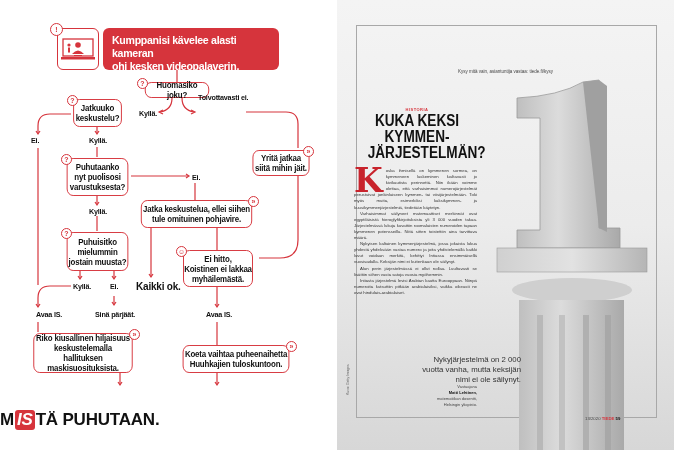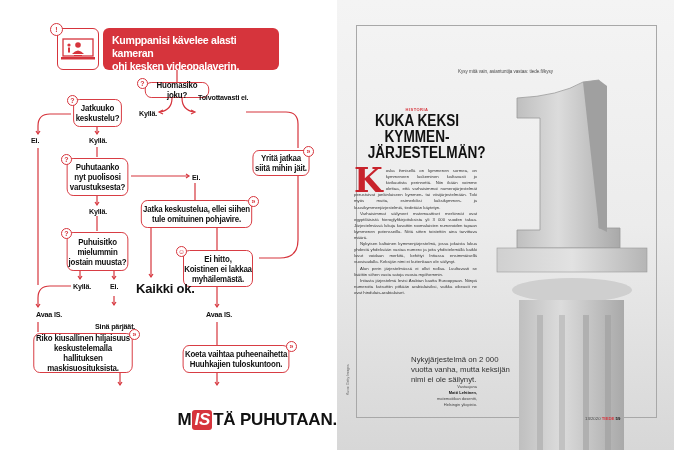--- a/index.html
+++ b/index.html
@@ -11,35 +11,35 @@
     font-family: "Liberation Sans", sans-serif; font-weight: bold; font-size: 8.6px; line-height: 10px;
     text-align: center; color: #111; display: flex; align-items: center; justify-content: center; letter-spacing: -0.2px; transform: scaleX(0.92); }
   .lbl { position: absolute; font-weight: bold; font-size: 7.2px; color: #111; letter-spacing: -0.2px; white-space: nowrap; }
   .badge { position: absolute; width: 11px; height: 11px; border: 1.3px solid #d6343c; border-radius: 50%; background: #fff;
     color: #d6343c; font-size: 7px; font-weight: bold; display: flex; align-items: center; justify-content: center; line-height: 1; }
   svg.lines { position: absolute; left: 0; top: 0; }
   .header-box { position: absolute; left: 103px; top: 28px; width: 176px; height: 42px; background: #d6343c; border-radius: 6px;
     color: #fff; font-weight: bold; font-size: 10.6px; line-height: 13px; padding: 6px 0 0 9px; letter-spacing: -0.3px; }
   .icon-box { position: absolute; left: 57px; top: 28px; width: 42px; height: 42px; border: 1.5px solid #d6343c; border-radius: 6px; background:#fff; }
   .tagline { position: absolute; left: 0; width: 337px; top: 394px; text-align: center; font-weight: bold; font-size: 10.6px; color: #111; letter-spacing: -0.3px; }
-  .logo { position: absolute; left: 0; width: 337px; top: 410px; text-align: right; font-weight: bold; font-size: 17px; color: #111; letter-spacing: -0.2px; }
+  .logo { position: absolute; left: 0; width: 337px; top: 410px; text-align: left; font-weight: bold; font-size: 17px; color: #111; letter-spacing: -0.2px; }
   .logo .is { display: inline-block; background: #d6343c; color: #fff; font-style: italic; padding: 0 2px; border-radius: 3px; margin: 0 1px; }
 
   .frame { position: absolute; left: 19px; top: 25px; width: 301px; height: 393px; border: 1px solid #a8a8a8; }
   .mag-title { position: absolute; left: 0; width: 337px; top: 40px; text-align: center; font-family: "DejaVu Sans", sans-serif; font-weight: bold; font-size: 21px; letter-spacing: 1.5px; color: #111; }
   .mag-sub { position: absolute; left: 0; width: 337px; top: 69px; text-align: center; font-size: 4.5px; color: #444; }
   .section { position: absolute; left: 30px; width: 100px; top: 107px; text-align: center; font-size: 4px; color: #d6343c; font-weight: bold; letter-spacing: 0.5px; }
   .headline { position: absolute; left: 22px; width: 116px; top: 113px; text-align: center; font-weight: bold; font-size: 16px; line-height: 16px; color: #111; transform: scaleX(0.85); }
   .body-text { position: absolute; left: 17px; width: 123px; top: 168px; font-size: 4.3px; line-height: 6.1px; color: #333; text-align: justify; }
   .dropcap { float: left; font-family: "DejaVu Serif", serif; font-weight: bold; font-size: 33px; line-height: 25px; color: #c8232c; margin: 0 3px -2px 0; }
   .body-text p { text-indent: 6px; }
   .body-text p.first { text-indent: 0; }
   .byline { position: absolute; left: 40px; width: 100px; top: 384px; text-align: right; font-size: 4px; line-height: 6px; color: #444; }
   .byline b { color: #111; }
-  .caption { position: absolute; left: 74px; width: 110px; top: 355px; text-align: left; font-size: 7.8px; line-height: 10px; color: #333; }
+  .caption { position: absolute; left: 74px; width: 110px; top: 355px; text-align: right; font-size: 7.8px; line-height: 10px; color: #333; }
   .folio { position: absolute; left: 248px; top: 416px; font-size: 4.3px; color: #444; white-space: nowrap; }
   .folio .t { color: #d6343c; font-weight: bold; }
   .folio b { color: #111; }
   .credit { position: absolute; left: 9px; top: 395px; font-size: 3.5px; color: #666; transform: rotate(-90deg); transform-origin: left top; white-space: nowrap; }
 </style>
 </head>
 <body>
 
 <div class="page-left">
   <svg class="lines" width="337" height="450">
@@ -180,24 +180,24 @@
     <span>Ei hitto,</span>
       <span>Koistinen ei lakkaa</span>
       <span>myhäilemästä.</span>
   </div>
   <div class="badge" style="left:176px; top:246px;">
       <span>☺</span>
     </div>
 
   <div class="lbl" style="left:73px; top:282px;">Kyllä.</div>
   <div class="lbl" style="left:110px; top:282px;">Ei.</div>
-  <div class="lbl" style="left:136px; top:281px; font-size:13px;">Kaikki ok.</div>
+  <div class="lbl" style="left:136px; top:281px; font-size:10px;">Kaikki ok.</div>
 
   <div class="lbl" style="left:36px; top:310px;">Avaa IS.</div>
-  <div class="lbl" style="left:95px; top:310px;margin-top:12px;">Sinä pärjäät.</div>
+  <div class="lbl" style="left:95px; top:310px;">Sinä pärjäät.</div>
   <div class="lbl" style="left:206px; top:310px;">Avaa IS.</div>
 
   <div class="box" style="left:29px; top:333px; width:108px; height:40px; flex-direction:column;">
     <span>Riko kiusallinen hiljaisuus</span>
       <span>keskustelemalla hallituksen</span>
       <span>maskisuosituksista.</span>
   </div>
   <div class="badge" style="left:129px; top:329px;">
       <span>»</span>
     </div>

